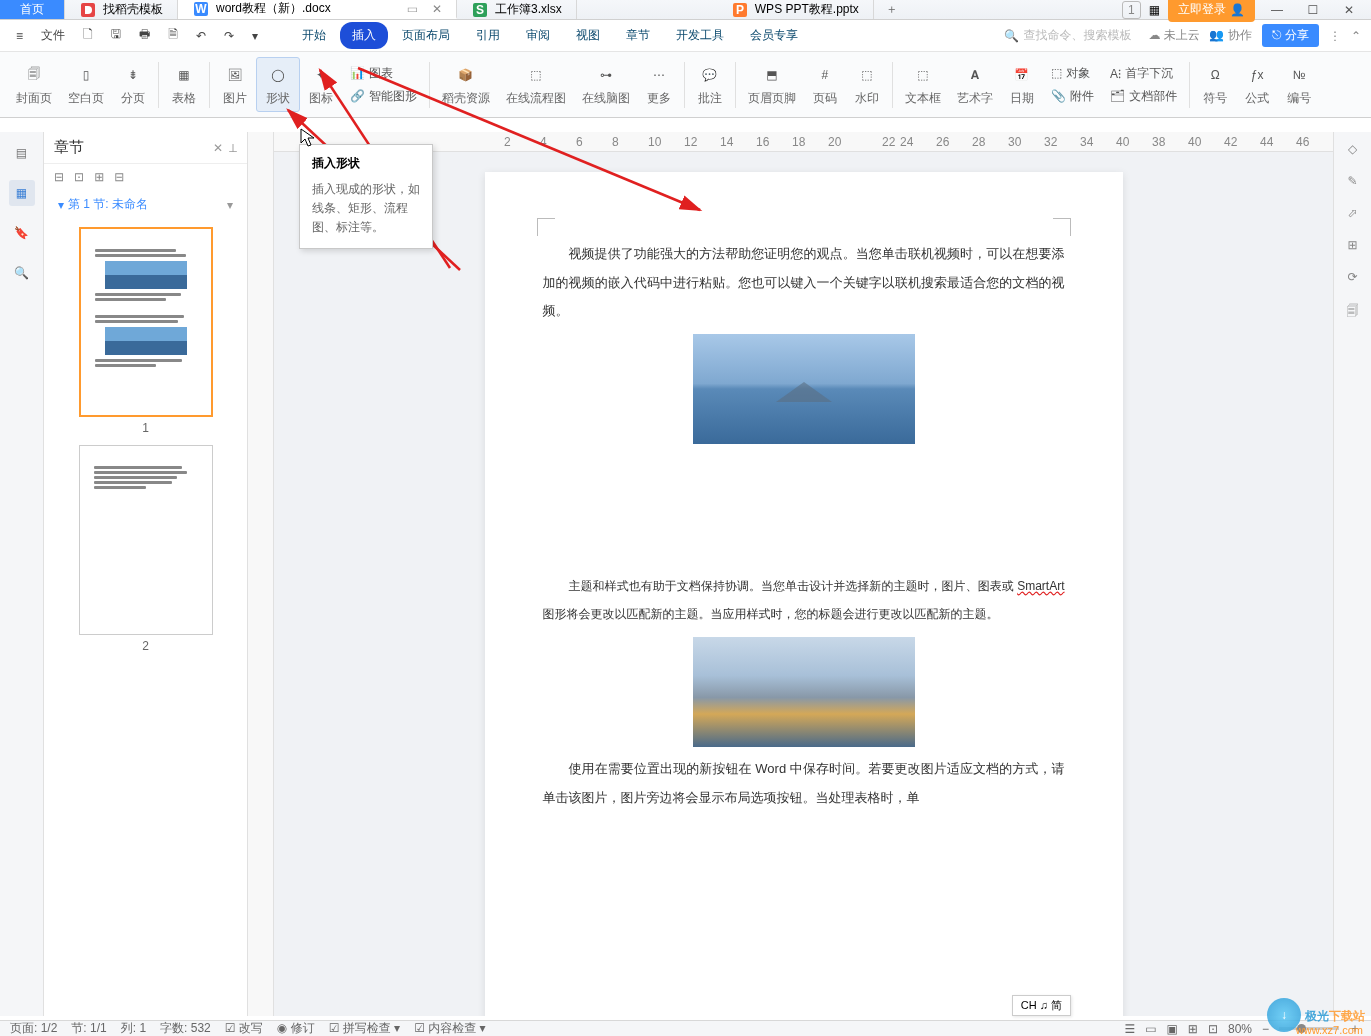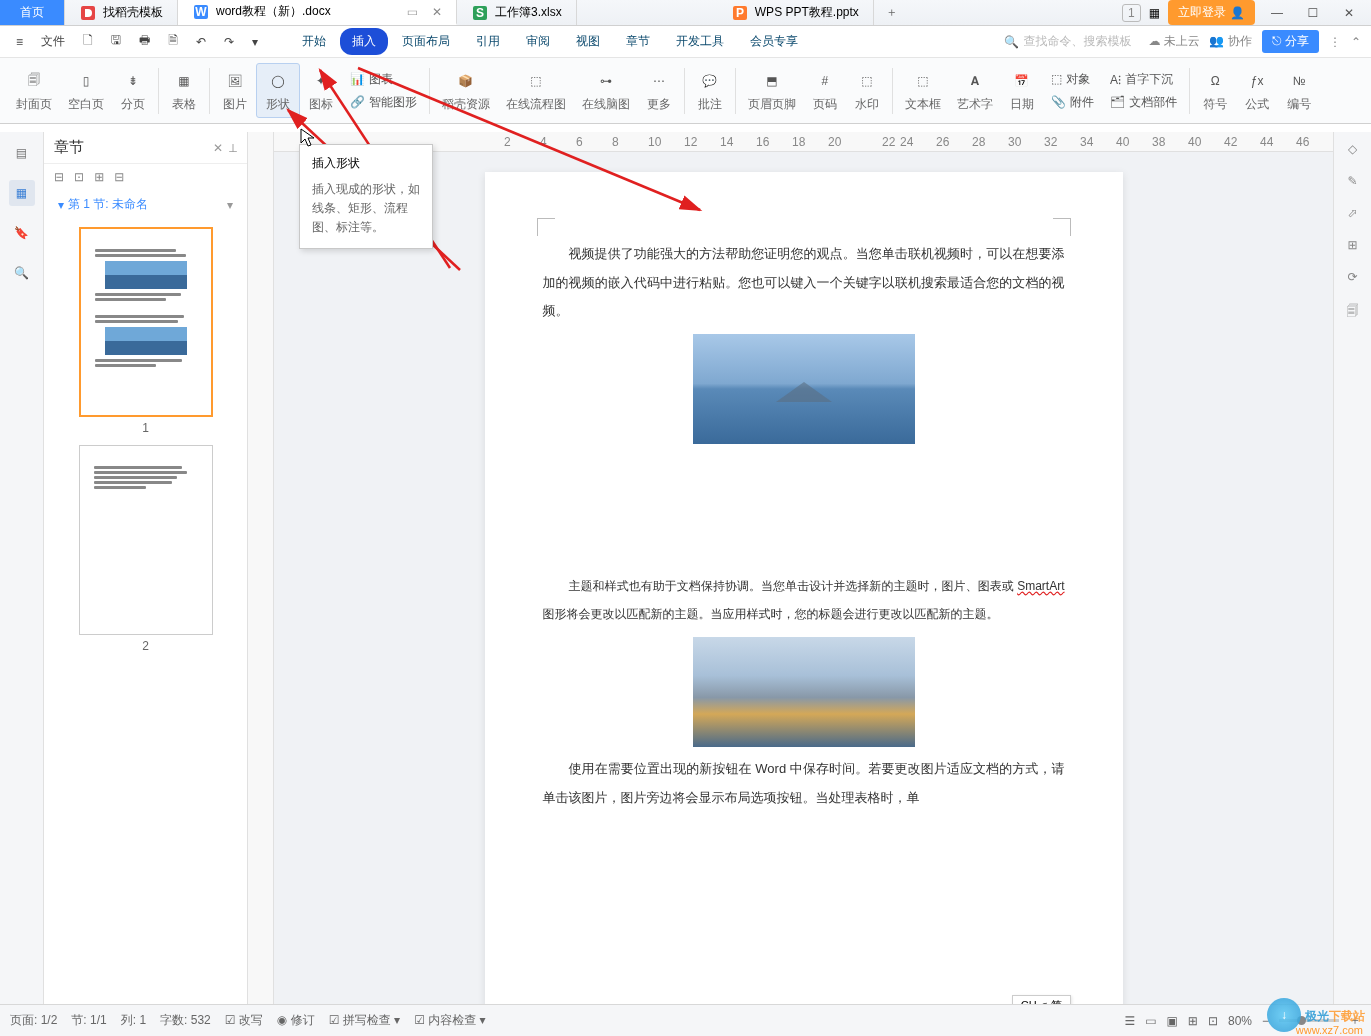--- a/index.html
+++ b/index.html
@@ -1,17 +1,17 @@
 <!DOCTYPE html>
 <html><head>
 <meta charset="utf-8">
 <style>
 *{margin:0;padding:0;box-sizing:border-box;font-family:"Microsoft YaHei",sans-serif;font-size:12px;}
 body{background:#fff;overflow:hidden;width:1371px;height:1036px;position:relative;}
-.titlebar{height:26px;background:linear-gradient(#f5f7fa,#eef1f5);display:flex;align-items:stretch;border-bottom:1px solid #d0d0d0;}
+.titlebar{height:20px;background:linear-gradient(#f5f7fa,#eef1f5);display:flex;align-items:stretch;border-bottom:1px solid #d0d0d0;}
 .tab{display:flex;align-items:center;padding:0 14px;border-right:1px solid #d8d8d8;gap:6px;position:relative;cursor:pointer;}
 .tab.home{background:#3a8bff;color:#fff;font-weight:500;padding:0 20px;}
 .tab.active{background:#fff;border-bottom:2px solid #fff;font-weight:500;}
 .tab-close{color:#888;margin-left:8px;}
 .tab-add{width:36px;display:flex;align-items:center;justify-content:center;color:#666;}
 .titlebar-right{margin-left:auto;display:flex;align-items:center;gap:8px;padding-right:8px;}
 .login-btn{background:#ff9a2e;color:#fff;padding:4px 10px;border-radius:4px;display:flex;align-items:center;gap:4px;}
 .win-btn{width:28px;text-align:center;color:#555;}
 .icon-box{width:18px;height:18px;display:inline-flex;align-items:center;justify-content:center;}
 .quickbar{height:32px;display:flex;align-items:center;padding:0 10px;gap:6px;border-bottom:1px solid #e5e5e5;}
@@ -25,21 +25,21 @@
 .ribbon{height:66px;display:flex;align-items:center;padding:0 8px;border-bottom:1px solid #d0d0d0;background:#fafbfc;}
 .rb-btn{display:flex;flex-direction:column;align-items:center;gap:2px;padding:4px 8px;color:#555;min-width:40px;}
 .rb-btn.wide{min-width:56px;}
 .rb-icon{width:26px;height:26px;display:flex;align-items:center;justify-content:center;}
 .rb-label{font-size:12px;color:#666;white-space:nowrap;}
 .rb-sep{width:1px;height:46px;background:#e0e0e0;margin:0 4px;}
 .rb-small{display:flex;flex-direction:column;gap:2px;padding:0 4px;}
 .rb-small-item{display:flex;align-items:center;gap:4px;color:#555;padding:2px 4px;}
 .shapes-btn{background:#e6eef8;border:1px solid #b8d0f0;border-radius:3px;}
 .tooltip{position:absolute;left:299px;top:144px;width:134px;background:#fff;border:1px solid #c8c8c8;padding:10px 12px;box-shadow:2px 2px 6px rgba(0,0,0,0.15);z-index:100;}
-.tooltip-title{font-weight:400;margin-bottom:8px;}
+.tooltip-title{font-weight:700;margin-bottom:8px;}
 .tooltip-body{color:#666;line-height:1.6;}
 .cursor{position:absolute;left:300px;top:128px;z-index:101;pointer-events:none;}
 .arrow{position:absolute;z-index:99;pointer-events:none;}
 .workspace{position:absolute;top:132px;left:0;right:0;bottom:20px;display:flex;}
 .leftbar{width:44px;background:#f5f6f8;border-right:1px solid #e0e0e0;display:flex;flex-direction:column;align-items:center;padding-top:8px;gap:14px;}
 .leftbar-item{width:26px;height:26px;display:flex;align-items:center;justify-content:center;color:#777;border-radius:3px;}
 .leftbar-item.active{background:#e0e6ef;color:#3a7fd5;}
 .navpanel{width:204px;border-right:1px solid #e0e0e0;display:flex;flex-direction:column;}
 .nav-header{display:flex;align-items:center;padding:6px 10px;border-bottom:1px solid #eee;}
 .nav-title{font-size:15px;font-weight:500;color:#333;}
@@ -60,21 +60,21 @@
 .page{width:638px;min-height:900px;background:#fff;margin:0 auto;box-shadow:0 2px 8px rgba(0,0,0,0.1);padding:68px 58px;position:relative;}
 .corner{position:absolute;width:18px;height:18px;border:1px solid #bbb;}
 .corner.tl{top:46px;left:52px;border-right:none;border-bottom:none;}
 .corner.tr{top:46px;right:52px;border-left:none;border-bottom:none;}
 .doc-text{line-height:2.2;color:#333;font-size:13px;text-indent:2em;text-align:justify;}
 .doc-img{width:222px;height:110px;margin:8px auto;display:block;}
 .img1{background:linear-gradient(180deg,#a8c8e8 0%,#7fa8d0 45%,#5a8ab8 50%,#3a6a9a 100%);position:relative;}
 .img1::before{content:"";position:absolute;left:50%;top:18%;transform:translateX(-50%);width:0;height:0;border:28px solid transparent;border-bottom:20px solid rgba(90,110,130,0.6);}
 .img2{background:linear-gradient(180deg,#c8d8e8 0%,#a8c0d8 35%,#8898a8 55%,#d4a858 70%,#4a6a8a 100%);}
 .rightbar{width:38px;background:#f5f6f8;border-left:1px solid #e0e0e0;display:flex;flex-direction:column;align-items:center;padding-top:10px;gap:18px;}
-.statusbar{position:absolute;bottom:0;left:0;right:0;height:32px;background:#f5f6f8;border-top:1px solid #d8d8d8;display:flex;align-items:center;padding:0 10px;gap:14px;color:#666;font-size:11px;}
+.statusbar{position:absolute;bottom:0;left:0;right:0;height:16px;background:#f5f6f8;border-top:1px solid #d8d8d8;display:flex;align-items:center;padding:0 10px;gap:14px;color:#666;font-size:11px;}
 .sb-right{margin-left:auto;display:flex;align-items:center;gap:10px;}
 .ime-box{position:absolute;bottom:20px;right:300px;background:#fff;border:1px solid #ccc;padding:2px 8px;font-size:11px;box-shadow:1px 1px 3px rgba(0,0,0,0.1);}
 .watermark{position:absolute;bottom:4px;right:6px;display:flex;align-items:center;gap:4px;opacity:0.85;}
 .watermark-logo{width:34px;height:34px;border-radius:50%;background:radial-gradient(circle,#5ac8f5,#2a9ad5);display:flex;align-items:center;justify-content:center;color:#fff;font-weight:bold;}
 .watermark-text{font-size:16px;font-weight:bold;}
 .wt1{color:#2a9ad5;}
 .wt2{color:#ff9a2e;}
 .watermark-url{position:absolute;bottom:0;right:8px;font-size:11px;color:#ff9a2e;}
 svg{display:block;}
 </style>

